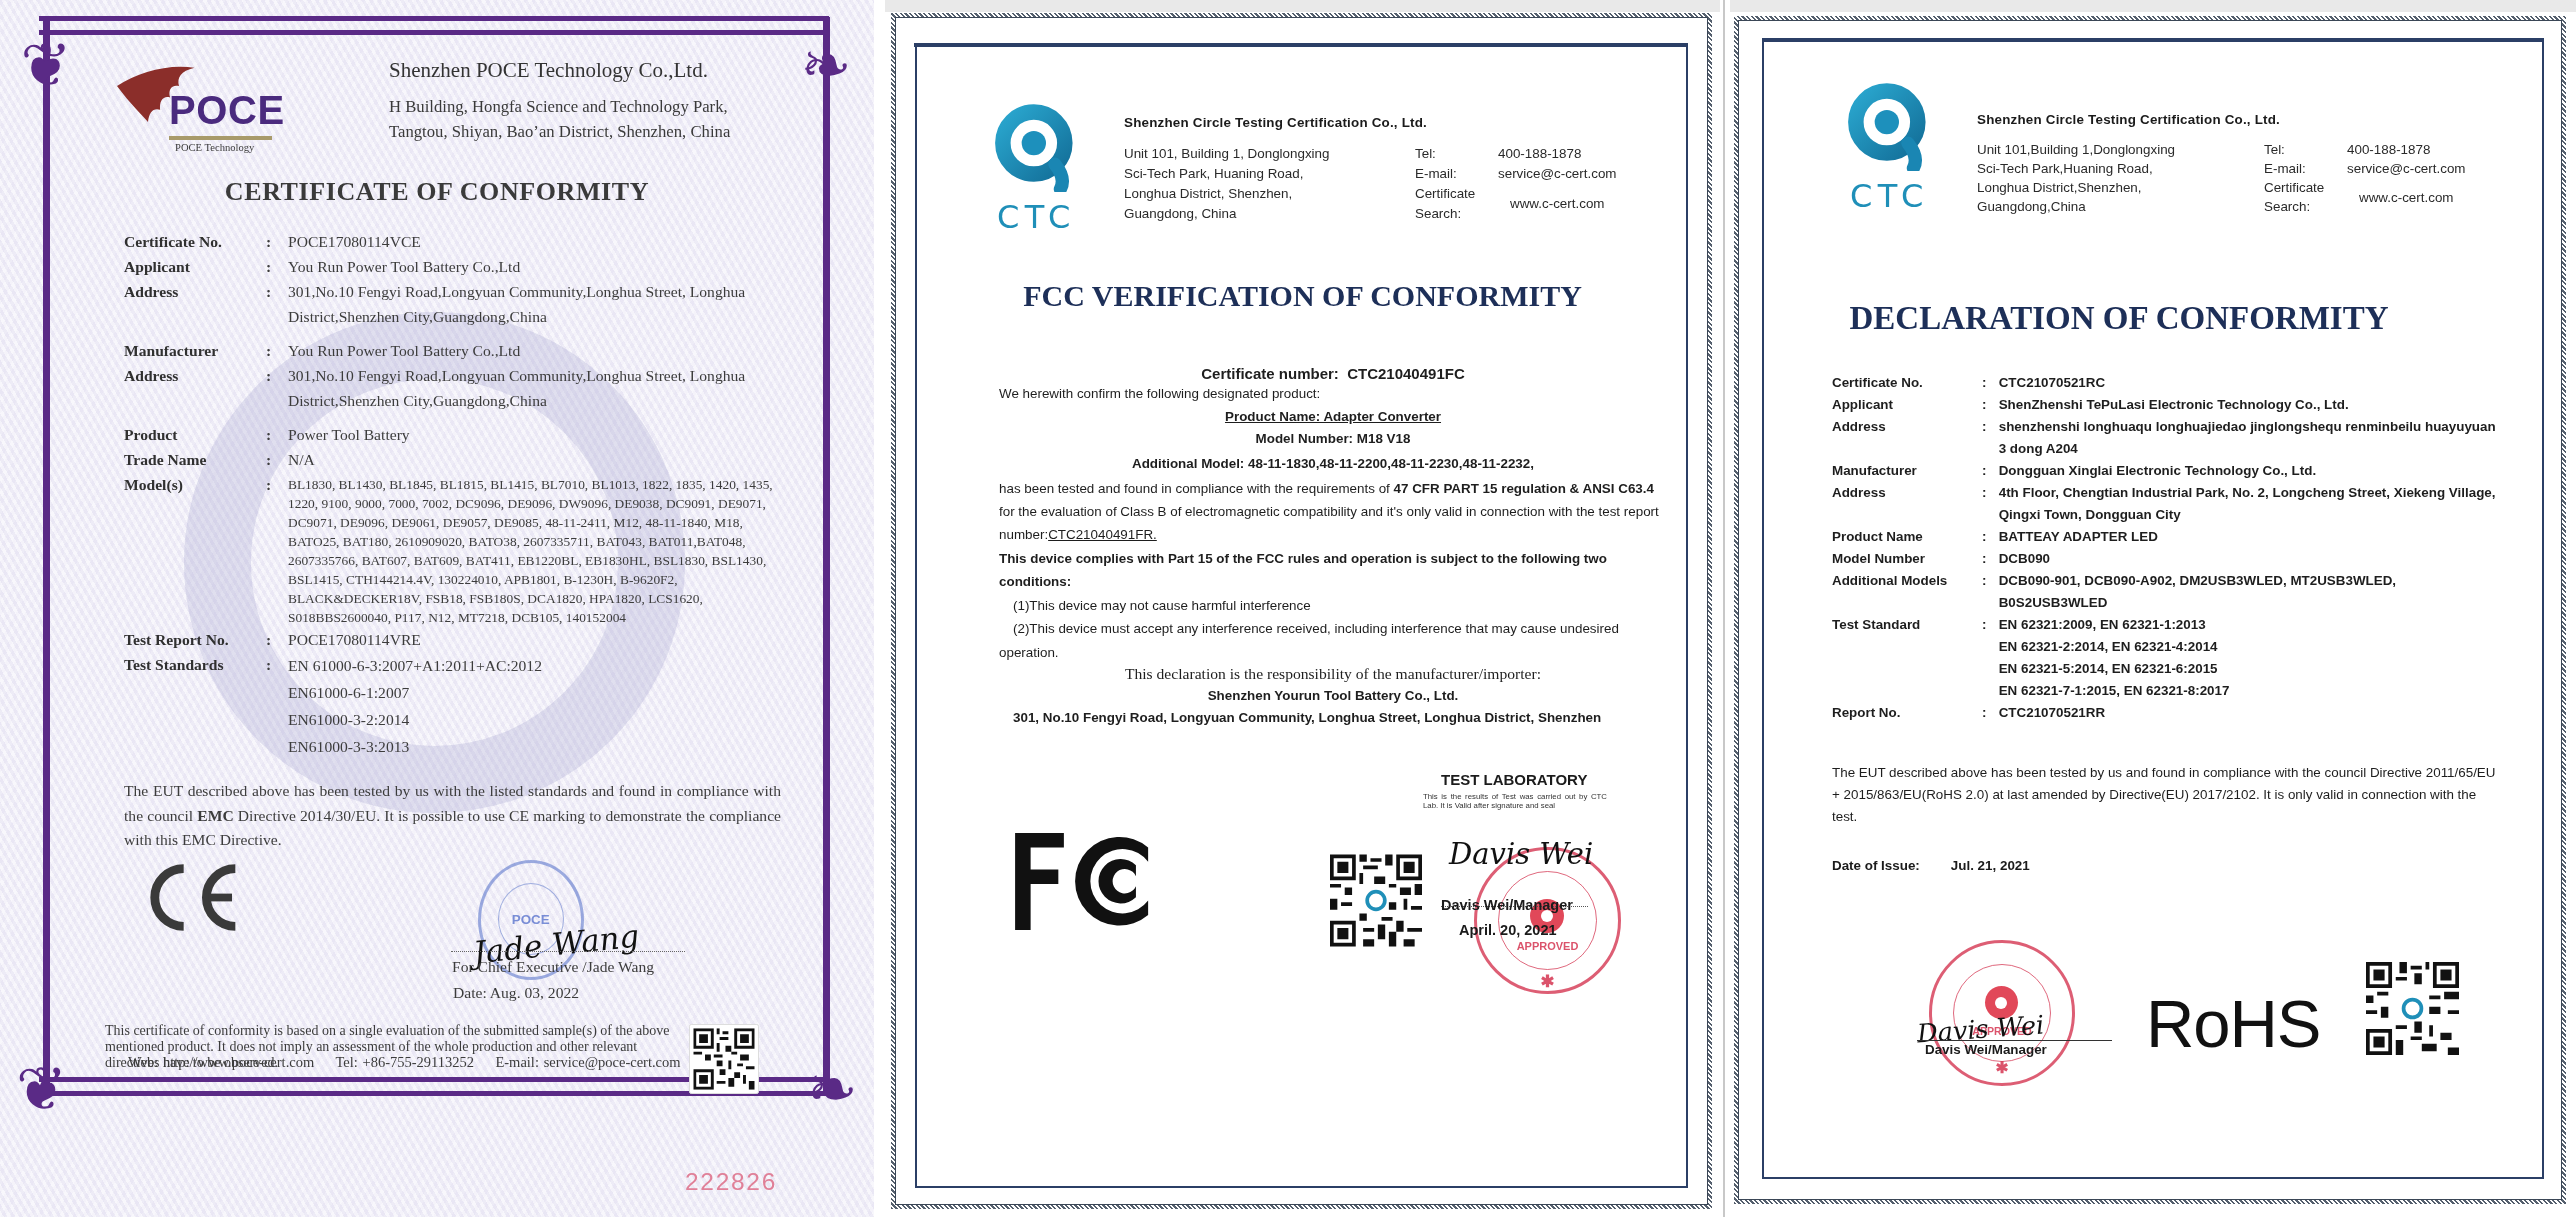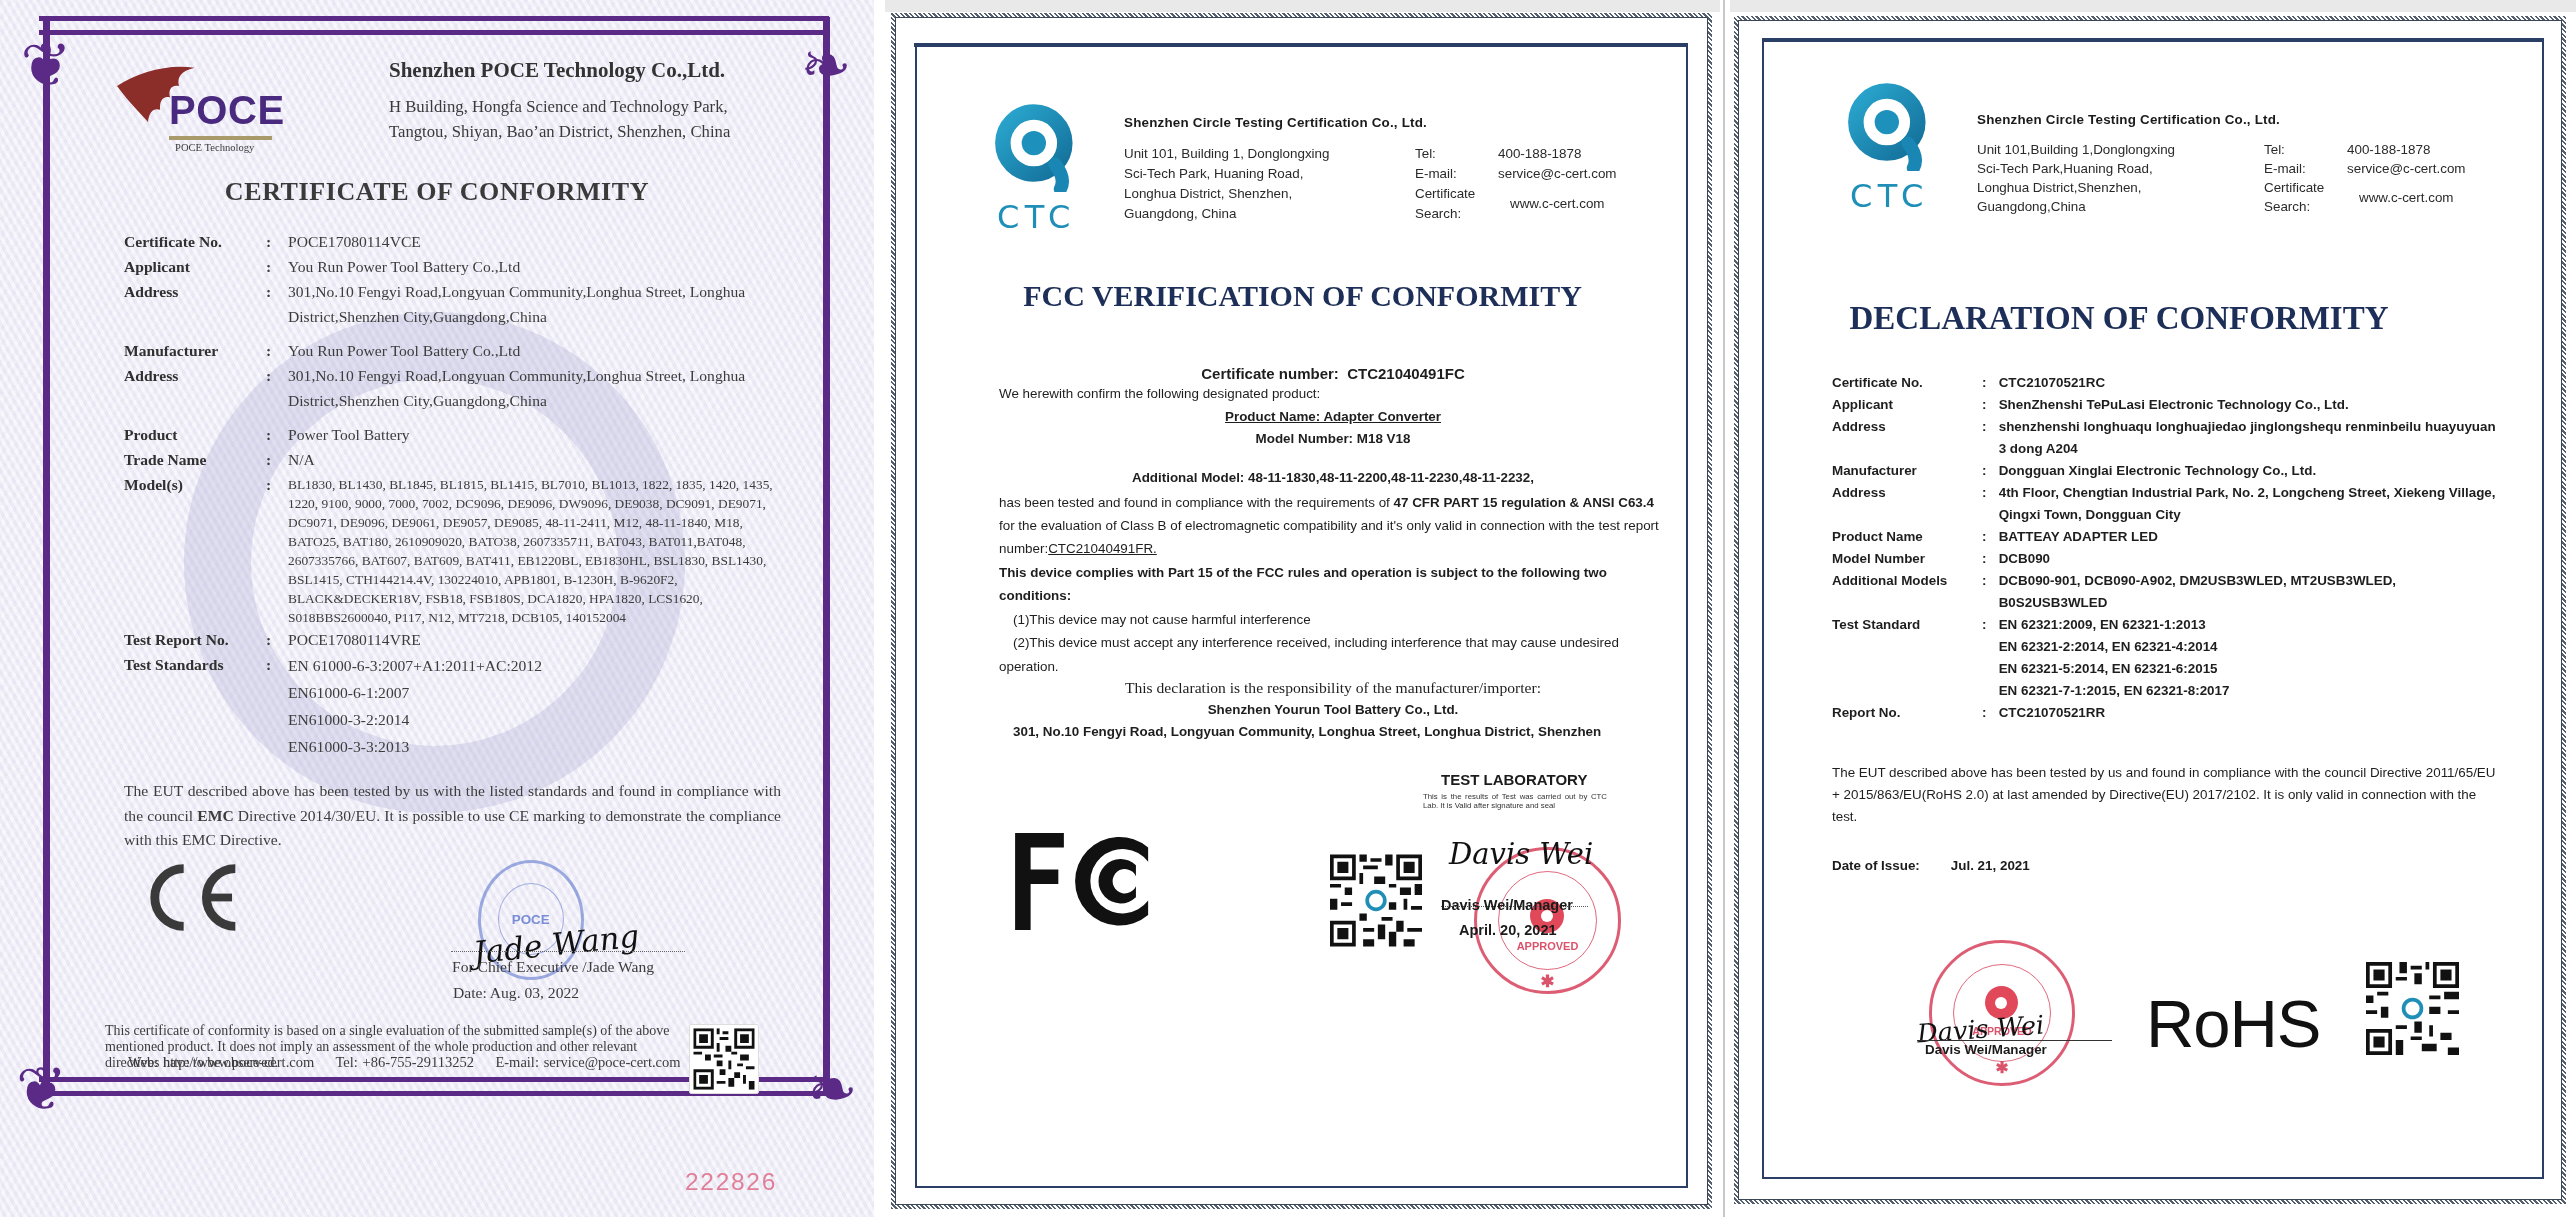--- a/index.html
+++ b/index.html
@@ -46,21 +46,21 @@
   .poce-logo .wing {
     position: absolute; left: 5.6px; top: 0; width: 83px; height: 61px;
   }
   .poce-logo .brand {
     position: absolute; left: 58px; top: 27px; font-family: "Liberation Sans", sans-serif;
     font-weight: bold; font-size: 40px; color: #4a2a7e; letter-spacing: 0.6px;
   }
   .poce-logo .bar { position: absolute; left: 58px; top: 75px; width: 103px; height: 3.9px; background: #a89a6a; }
   .poce-logo .sub { position: absolute; left: 64px; top: 81px; font-size: 10.6px; color: #3a3a3a; }
 
-  .poce-company { position: absolute; left: 389px; top: 58px; font-size: 21px; font-weight: bold; color: #333; }
+  .poce-company { position: absolute; left: 389px; top: 58px; font-size: 21px; font-weight: normal; color: #333; }
   .poce-addr { position: absolute; left: 389px; top: 95px; font-size: 16.7px; color: #3a3a3a; line-height: 24.5px; }
 
   .poce-title {
     position: absolute; left: 0; width: 874px; top: 177px; text-align: center;
     font-size: 26px; font-weight: bold; color: #3a3a3a; letter-spacing: 0.6px;
   }
 
   .poce-fields { position: absolute; left: 124px; top: 229px; width: 668px; font-size: 15.6px; color: #3c3c3c; }
   .pf-row { display: flex; line-height: 25px; }
   .pf-label { width: 142px; font-weight: bold; color: #303030; }
@@ -328,21 +328,21 @@
   <span>Search:</span>
 </div>
 
 <div class="ctc-title" style="left:885px; width:835px; top:279px; font-size:30px;">FCC VERIFICATION OF CONFORMITY</div>
 
 <div class="fcc-body" style="top:364px;">
   <div class="fcc-center fcc-certno"><span>Certificate number:</span>&nbsp;&nbsp;<span>CTC21040491FC</span></div>
   <div>We herewith confirm the following designated product:</div>
   <div class="fcc-center" style="margin-top:3.3px;text-decoration:underline;">Product Name: Adapter Converter</div>
   <div class="fcc-center" style="margin-top:2.2px;">Model Number: M18 V18</div>
-  <div class="fcc-center" style="margin-top:19px;">Additional Model: 48-11-1830,48-11-2200,48-11-2230,48-11-2232,</div>
+  <div class="fcc-center" style="margin-top:5px;">Additional Model: 48-11-1830,48-11-2200,48-11-2230,48-11-2232,</div>
   <div style="margin-top:2.2px; line-height:23.4px;"><span>has been tested and found in compliance with the requirements of </span><b>47 CFR PART 15 regulation &amp; ANSI C63.4</b><span> for the evaluation of Class B of electromagnetic compatibility and it's only valid in connection with the test report number:</span><span class="fcc-underline">CTC21040491FR.</span></div>
   <div style="font-weight:bold; line-height:23.4px;">This device complies with Part 15 of the FCC rules and operation is subject to the following two conditions:</div>
   <div style="padding-left:14px; line-height:23.4px;">(1)This device may not cause harmful interference</div>
   <div style="text-indent:14px; line-height:23.4px;">(2)This device must accept any interference received, including interference that may cause undesired operation.</div>
   <div class="fcc-serif">This declaration is the responsibility of the manufacturer/importer:</div>
   <div class="fcc-center" style="margin-top:1.1px; line-height:22px;">Shenzhen Yourun Tool Battery Co., Ltd.</div>
   <div style="font-weight:bold; padding-left:14px; padding-right:22px; line-height:22px;">301, No.10 Fengyi Road, Longyuan Community, Longhua Street, Longhua District, Shenzhen</div>
 </div>
 
 <div class="fcc-lab-title">TEST LABORATORY</div>

